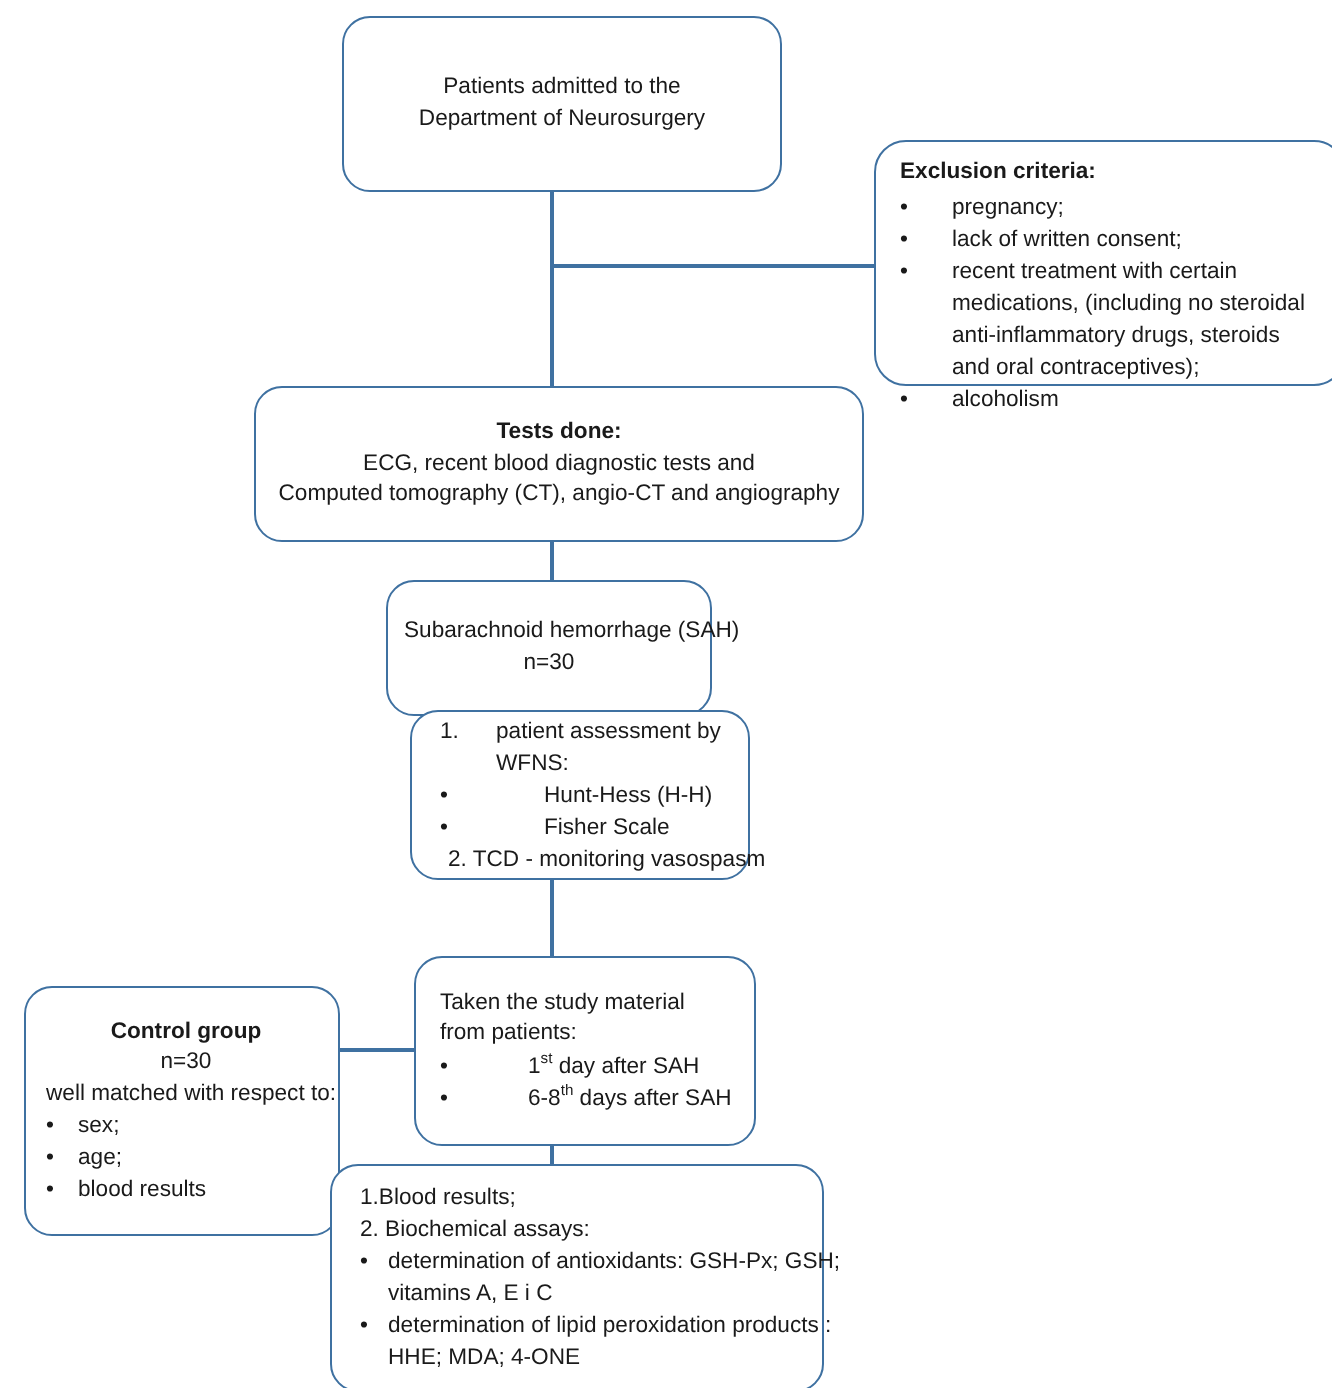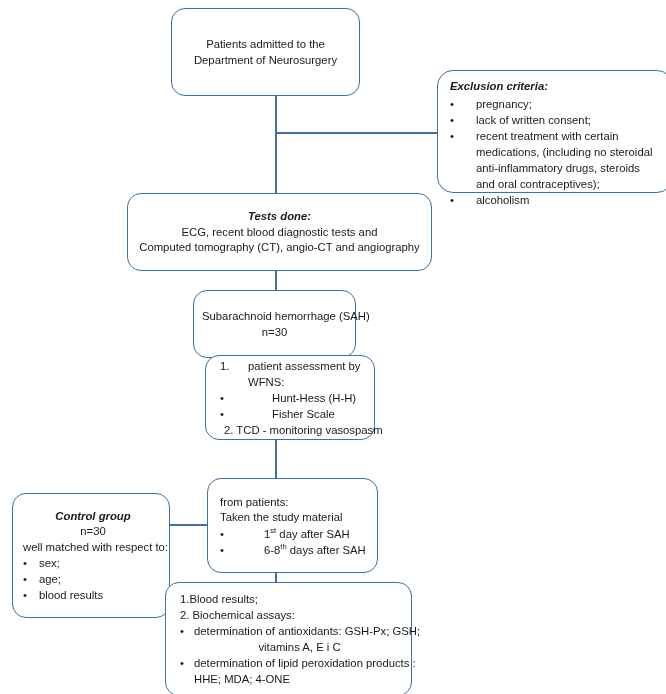--- a/index.html
+++ b/index.html
@@ -28,21 +28,21 @@
     left:0;right:0;top:50%;
     transform:translateY(-50%);
     padding:0 8px;
     box-sizing:border-box;
   }
   .node.topalign .inner{
     top:0;transform:none;
     padding-top:8px;
   }
   .ctr{text-align:center;}
-  .bold{font-weight:bold;font-style:italic;}
+  .bold{font-weight:bold;}
   .ln{
     font-size:11.3px;
     line-height:15.5px;
     white-space:nowrap;
   }
   .li{
     font-size:11.3px;
     line-height:16px;
     position:relative;
     white-space:nowrap;
@@ -59,21 +59,21 @@
   .conn{
     position:absolute;
     background:#3f71a1;
     z-index:1;
   }
   .vline{width:2px;}
   .hline{height:2px;}
   svg.diag{position:absolute;left:0;top:0;width:666px;height:694px;z-index:1;pointer-events:none;}
 
   
-  #n-admitted   {left:171px;top:8px;  width:189px;height:88px;}
+  #n-admitted   {left:171px;top:8px;  width:220px;height:88px;}
   #n-exclusion  {left:437px;top:70px; width:236px;height:123px;border-radius:16px;}
   #n-tests      {left:127px;top:193px;width:305px;height:78px;}
   #n-sah        {left:193px;top:290px;width:163px;height:68px;}
   #n-assess     {left:205px;top:355px;width:170px;height:85px;}
   #n-control    {left:12px; top:463px;width:158px;height:125px;margin-top:30px;}
   #n-taken      {left:207px;top:478px;width:171px;height:95px;}
   #n-bottom     {left:165px;top:582px;width:247px;height:114px;}
 
   #n-exclusion .inner{padding-left:12px;padding-right:6px;}
   #n-assess .inner{padding-left:14px;}
@@ -185,22 +185,22 @@
       </div>
       <div class="li" style="padding-left:16px;">
         <span class="bul">•</span>
         <span class="txt">blood results</span>
       </div>
     </div>
   </div>
 
   <div class="node" id="n-taken">
     <div class="inner">
+      <div class="ln">Taken the study material</div>
       <div class="ln">from patients:</div>
-      <div class="ln">Taken the study material</div>
       <div class="li" style="padding-left:44px;">
         <span class="bul">•</span>
         <span class="txt">
           <span>1</span><sup>st</sup><span> day after SAH</span>
         </span>
       </div>
       <div class="li" style="padding-left:44px;">
         <span class="bul">•</span>
         <span class="txt">
           <span>6-8</span><sup>th</sup><span> days after SAH</span>
@@ -210,21 +210,21 @@
   </div>
 
   <div class="node" id="n-bottom">
     <div class="inner">
       <div class="li">1.Blood results;</div>
       <div class="li">2. Biochemical assays:</div>
       <div class="li" style="padding-left:14px;">
         <span class="bul">•</span>
         <span class="txt">determination of antioxidants: GSH-Px; GSH;</span>
       </div>
-      <div class="li" style="padding-left:14px;text-align:center;">vitamins A, E i C</div>
+      <div class="li" style="padding-left:14px;">vitamins A, E i C</div>
       <div class="li" style="padding-left:14px;">
         <span class="bul">•</span>
         <span class="txt">determination of lipid peroxidation products :</span>
       </div>
       <div class="li" style="padding-left:14px;">HHE; MDA; 4-ONE</div>
     </div>
   </div>
 
 </div>
 

